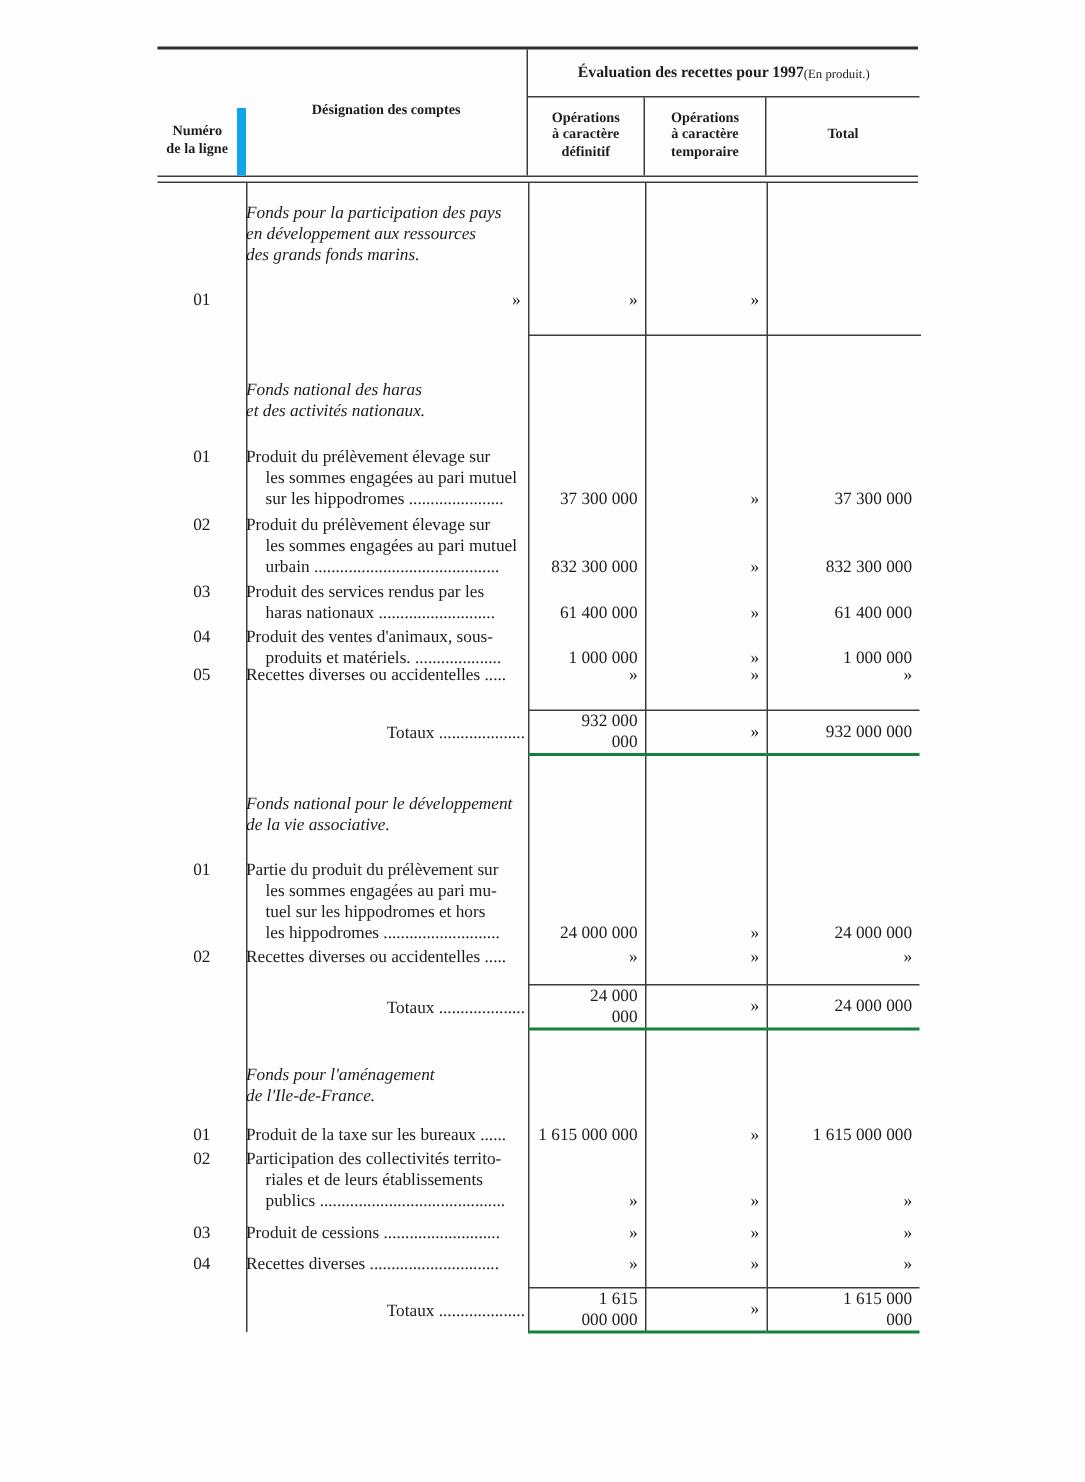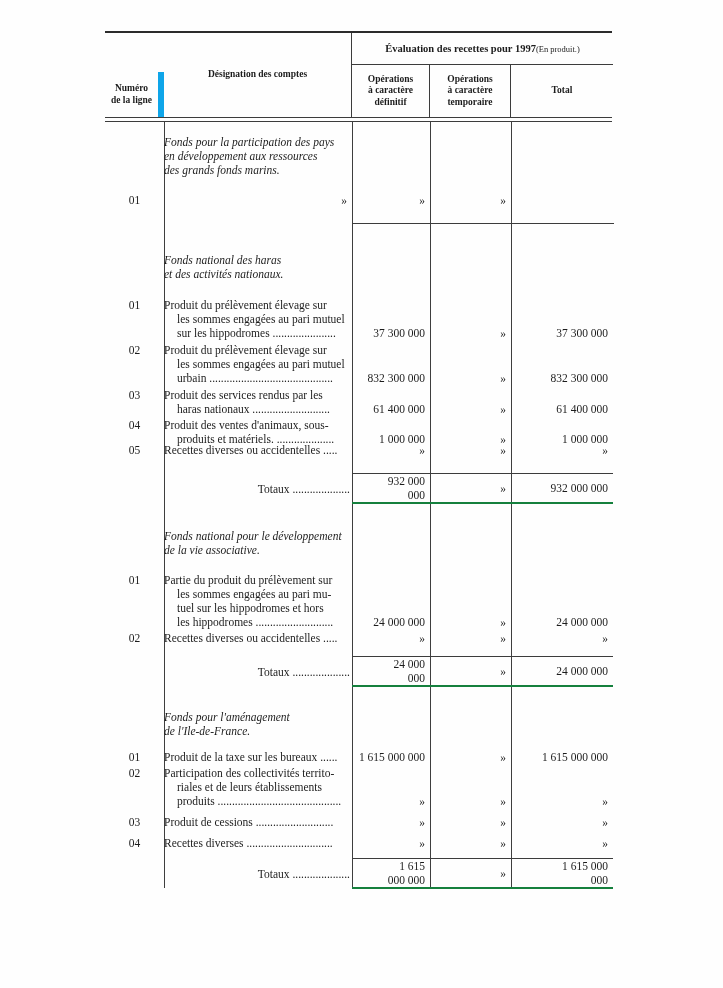--- a/index.html
+++ b/index.html
@@ -179,21 +179,21 @@
         <div class="c num">01</div>
         <div class="c label">Produit de la taxe sur les bureaux ......</div>
         <div class="c val">1 615 000 000</div>
         <div class="c val">»</div>
         <div class="c val">1 615 000 000</div>
       </div>
       <div class="row" style="top:644px">
         <div class="c num">02</div>
         <div class="c label">Participation des collectivités territo-
 riales et de leurs établissements
-produits ...........................................</div>
+publics ...........................................</div>
         <div class="c val">»</div>
         <div class="c val">»</div>
         <div class="c val">»</div>
       </div>
       <div class="row" style="top:693px">
         <div class="c num">03</div>
         <div class="c label">Produit de cessions ...........................</div>
         <div class="c val">»</div>
         <div class="c val">»</div>
         <div class="c val">»</div>

